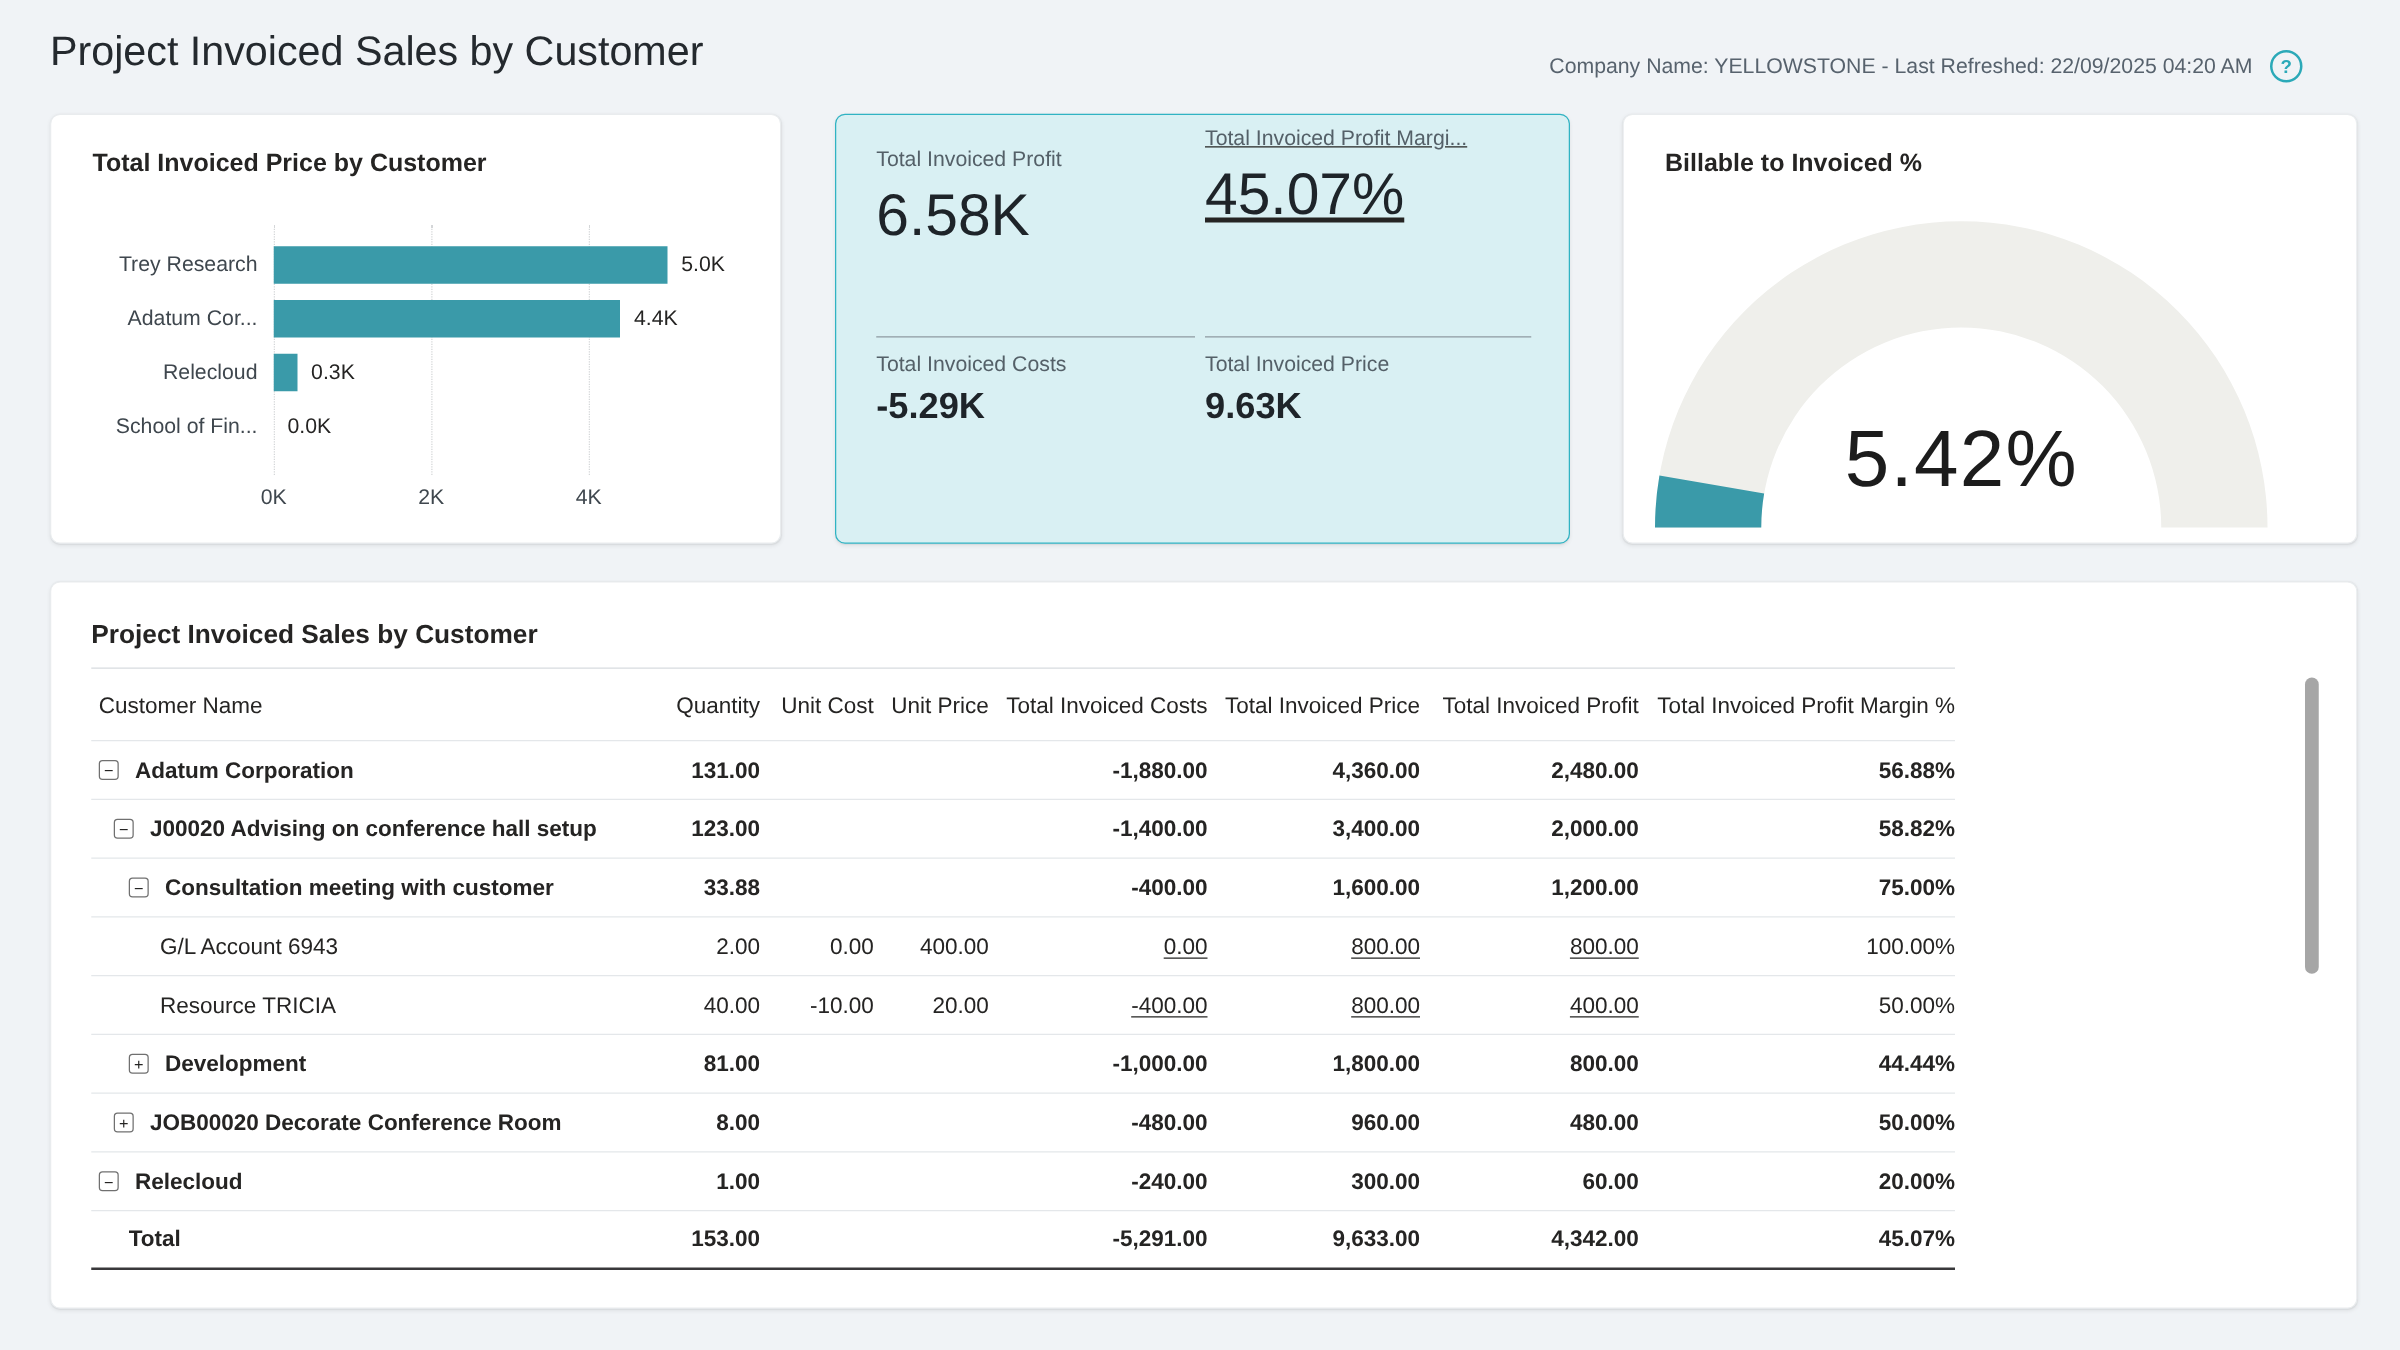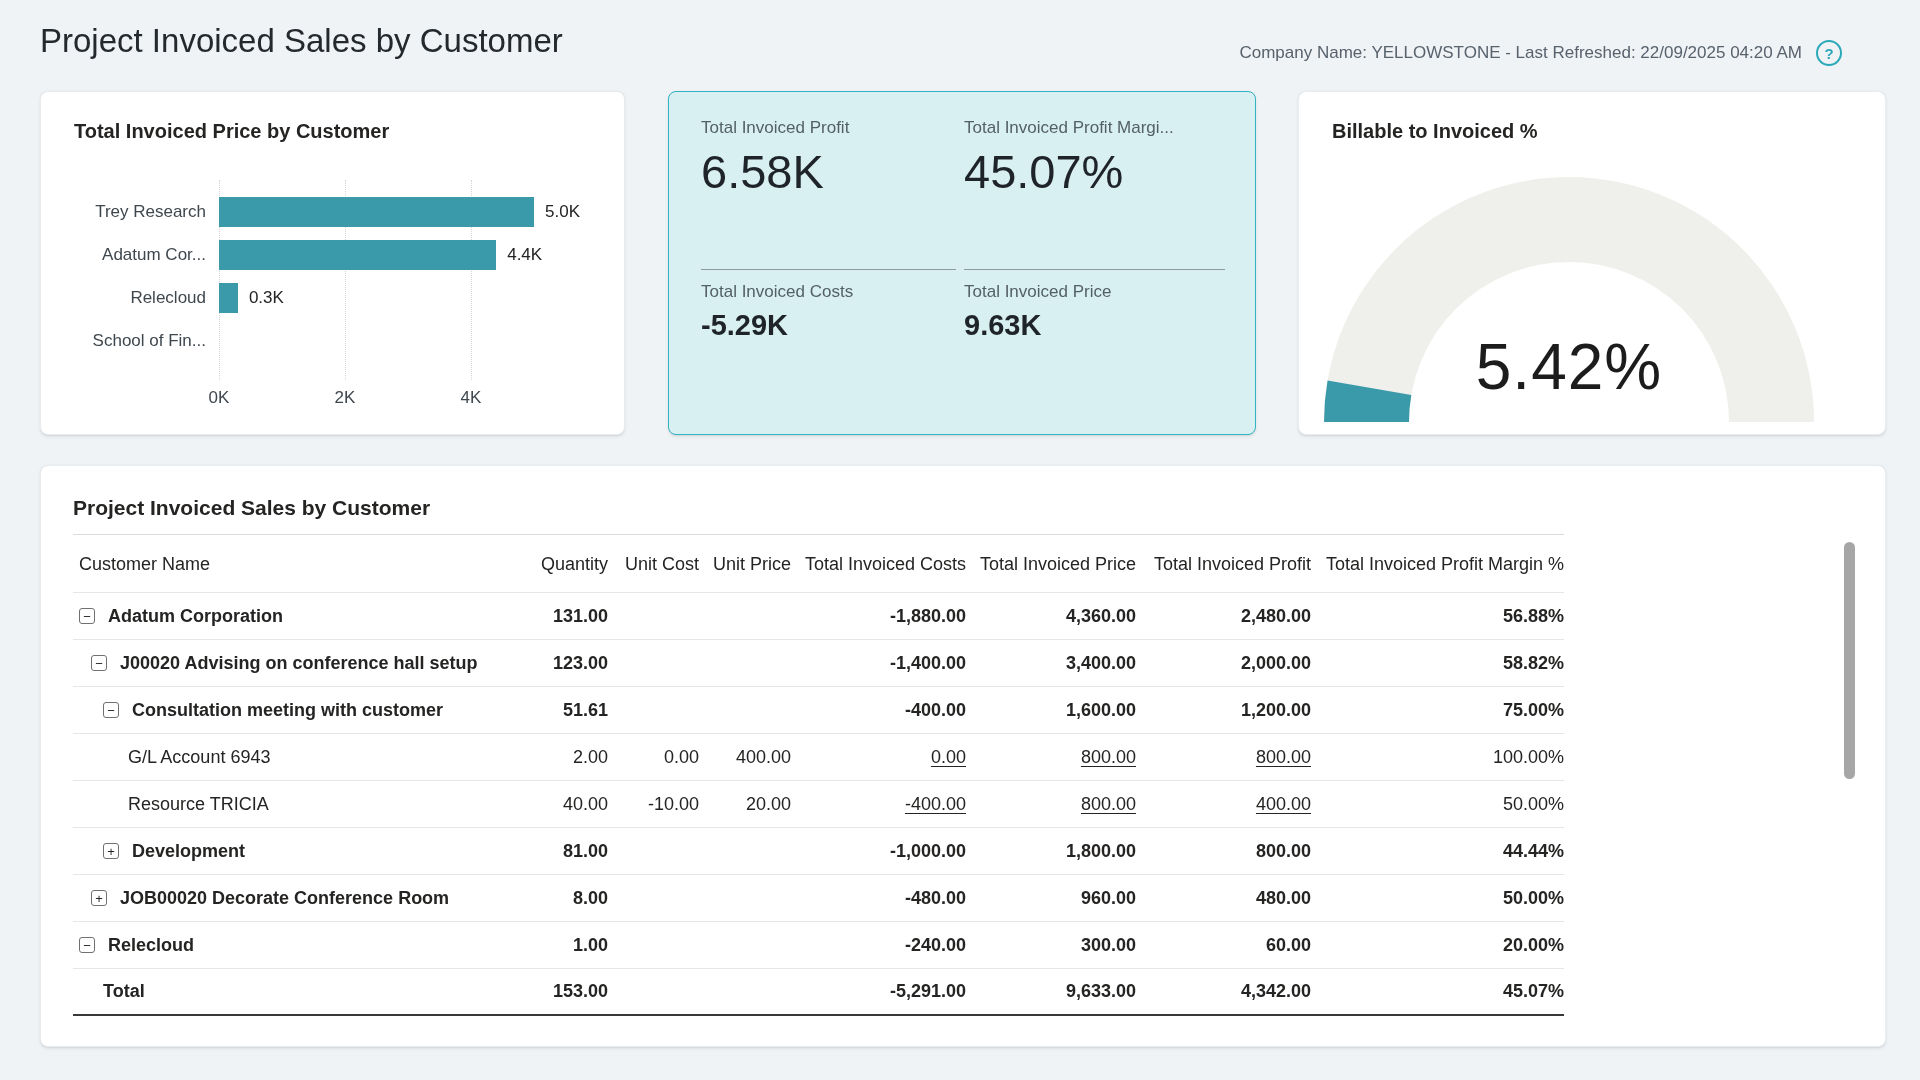--- a/index.html
+++ b/index.html
@@ -103,35 +103,39 @@
       </div>
       <div class="bar-row">
         <span class="bar-cat">Relecloud</span>
         <span class="bar-track">
           <span class="bar-rect" style="width: 18.9px; background: rgb(58, 154, 169);"></span>
           <span class="bar-val" style="left: 29.9px;">0.3K</span>
         </span>
       </div>
       <div class="bar-row">
         <span class="bar-cat">School of Fin...</span>
+        <span class="bar-track">
+          <span class="bar-rect" style="width: 0px; background: rgb(58, 154, 169);"></span>
+          <span class="bar-val" style="left: 11px;">0.0K</span>
+        </span>
       </div>
     </div>
   <div id="bar-ticks">
       <span class="tickl" style="left: 0px;">0K</span>
       <span class="tickl" style="left: 126px;">2K</span>
       <span class="tickl" style="left: 252px;">4K</span>
     </div>
 </div>
 
 <div id="card-kpi" class="card">
   <div class="kpi-cell" style="left:32px; top:26px;">
     <div class="kpi-label">Total Invoiced Profit</div>
     <div class="kpi-big">6.58K</div>
   </div>
-  <div class="kpi-cell" style="left:295px; top:26px;">
+  <div class="kpi-cell" style="left:295px; top:9px;text-decoration:underline;">
     <div class="kpi-label">Total Invoiced Profit Margi...</div>
     <div class="kpi-big">45.07%</div>
   </div>
   <div class="kpi-div" style="left:32px; width:255px;"></div>
   <div class="kpi-div" style="left:295px; width:261px;"></div>
   <div class="kpi-cell" style="left:32px; top:190px;">
     <div class="kpi-label">Total Invoiced Costs</div>
     <div class="kpi-sm">-5.29K</div>
   </div>
   <div class="kpi-cell" style="left:295px; top:190px;">
@@ -187,21 +191,21 @@
         <div class="cell" style="width: 175px;">-1,400.00</div>
         <div class="cell" style="width: 170px;">3,400.00</div>
         <div class="cell" style="width: 175px;">2,000.00</div>
         <div class="cell" style="width: 253px;">58.82%</div>
       </div>
       <div class="trow bold">
         <div class="cell c-name" style="width: 425px; padding-left: 30px;">
           <span class="toggle">−</span>
           <span>Consultation meeting with customer</span>
         </div>
-        <div class="cell" style="width: 110px;">51.61</div>
+        <div class="cell" style="width: 110px;">33.88</div>
         <div class="cell" style="width: 91px;"></div>
         <div class="cell" style="width: 92px;"></div>
         <div class="cell" style="width: 175px;">-400.00</div>
         <div class="cell" style="width: 170px;">1,600.00</div>
         <div class="cell" style="width: 175px;">1,200.00</div>
         <div class="cell" style="width: 253px;">75.00%</div>
       </div>
       <div class="trow">
         <div class="cell c-name" style="width: 425px; padding-left: 55px;">
           <span>G/L Account 6943</span>

